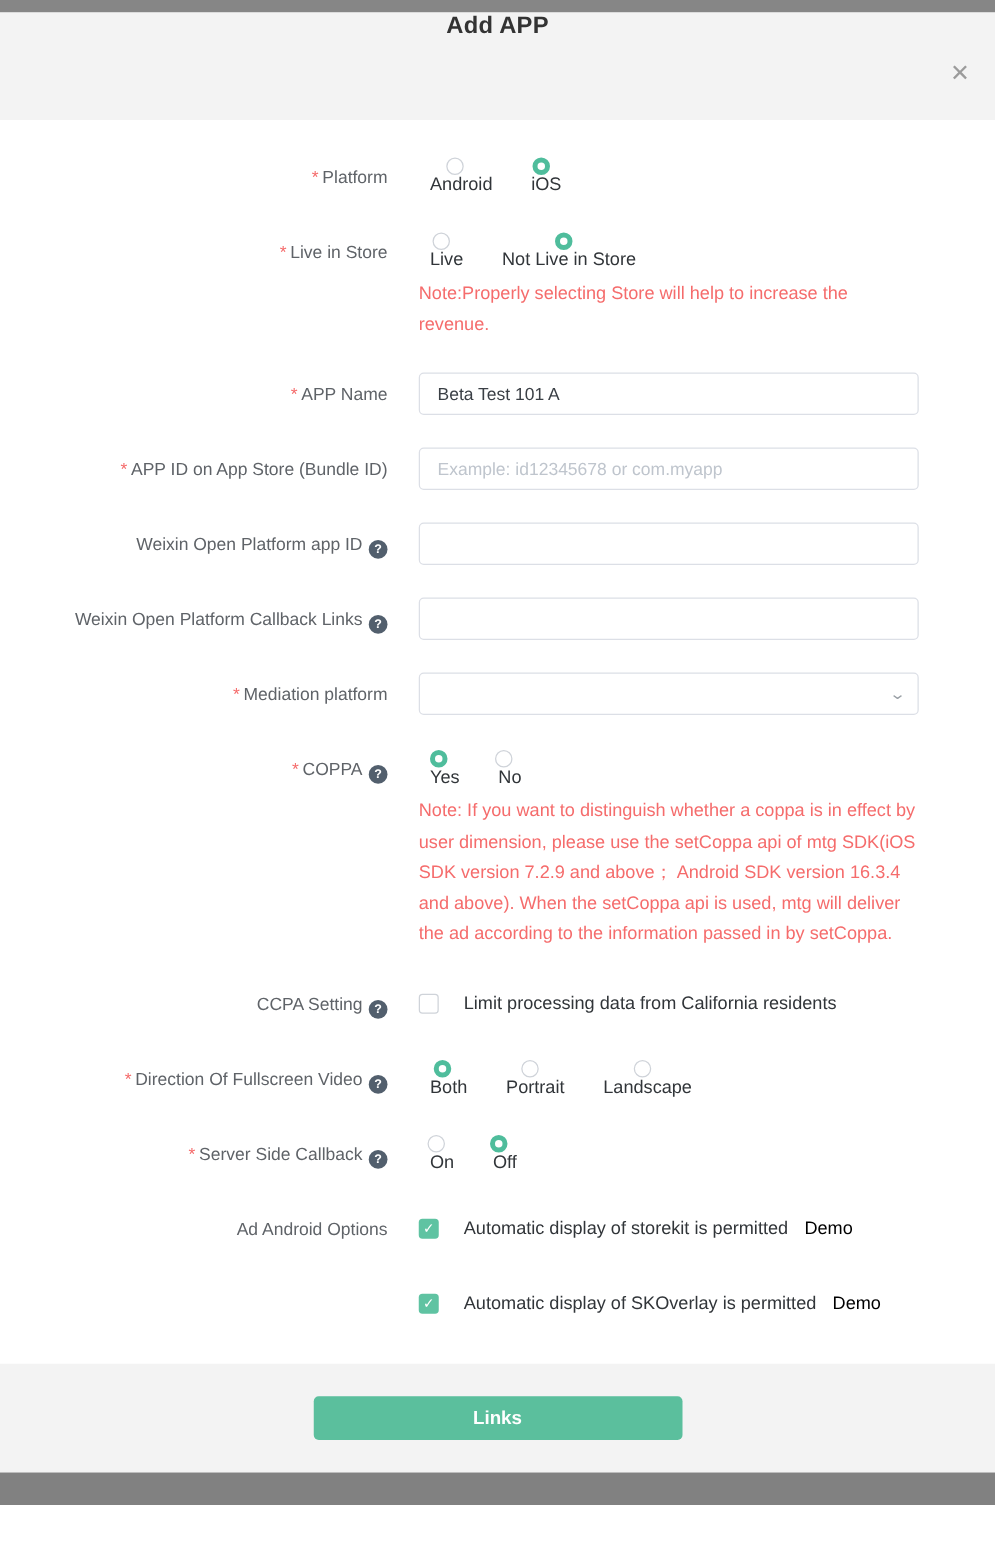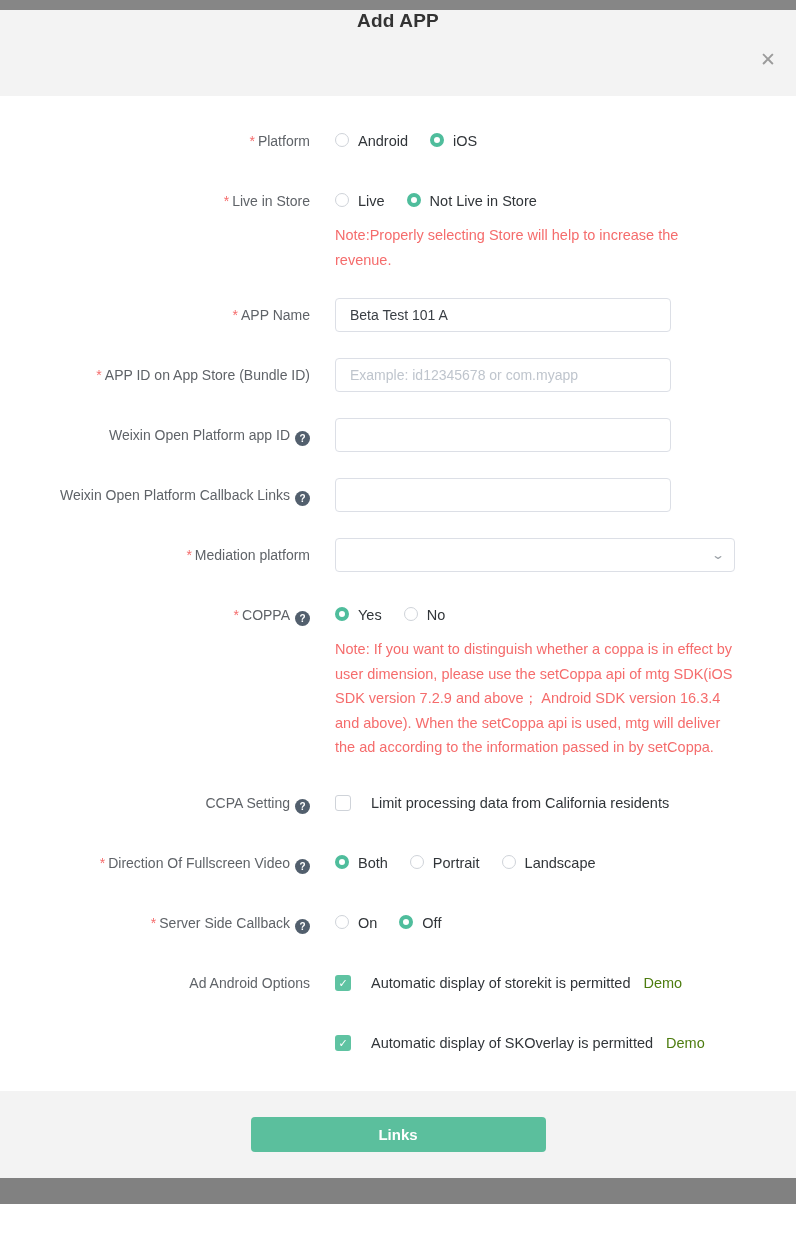--- a/index.html
+++ b/index.html
@@ -21,36 +21,36 @@
   .label-col { width:310px; text-align:right; flex-shrink:0;
     font-size:14px; color:#5f6368; line-height:34px;padding-left:26px; }
   .req-mark { color:#f56c6c; margin-right:3px; }
   .help-icon { display:inline-block; width:15px; height:15px; border-radius:50%;
     background:#525f6d; color:#fff; font-size:10px; font-weight:bold;
     line-height:15px; text-align:center; margin-left:5px; vertical-align:-2px; }
 
   .control-col { margin-left:25px; }
   .control-line { min-height:34px; display:flex; align-items:center; }
 
-  .radio-item { display:flex; align-items:flex-start; margin-right:22px; cursor:pointer; }
+  .radio-item { display:flex; align-items:center; margin-right:22px; cursor:pointer;flex-direction:column; }
   .radio-item:last-child { margin-right:0; }
   .radio-circle { width:14px; height:14px; border-radius:50%; background:#fff; flex-shrink:0; }
   .radio-circle.on  { border:4px solid #4fbd9c; }
   .radio-circle.off { border:1px solid #cfd3d9; }
   .radio-text { margin-left:9px; font-size:14.5px; color:#313539; }
 
   .checkbox-item { display:flex; align-items:center; cursor:pointer; }
   .checkbox-box { width:16px; height:16px; border-radius:3px; flex-shrink:0;
     font-size:11px; line-height:16px; text-align:center; }
   .checkbox-box.on  { background:#5fc3a2; color:#fff; }
   .checkbox-box.off { background:#fff; border:1px solid #cfd3d9; color:transparent; }
   .checkbox-text { margin-left:20px; font-size:14.5px; color:#313539; }
-  .demo-link { margin-left:13px; font-size:14.5px; color:#4d7c0f; cursor:pointer; text-decoration:none; }
-
-  .text-input { width:336px; height:34px; border:1px solid #dcdfe6; border-radius:4px;
+  .demo-link { margin-left:13px; font-size:14.5px; color:#000000; cursor:pointer; text-decoration:none; }
+
+  .text-input { width:400px; height:34px; border:1px solid #dcdfe6; border-radius:4px;
     padding:0 14px; font-size:14px; color:#3a3f45; outline:none;
     font-family:"Liberation Sans", sans-serif; }
   .text-input::placeholder { color:#bfc5cd; }
 
   .select-box { width:400px; height:34px; border:1px solid #dcdfe6; border-radius:4px;
     position:relative; background:#fff; cursor:pointer; }
   .select-chevron { position:absolute; right:11px; top:9px; color:#9aa0a6; font-size:12px;
     transform:scaleX(1.4); }
 
   .note-text { width:402px; color:#f56c6c; font-size:14.5px; line-height:24.5px; margin-top:5px; }

